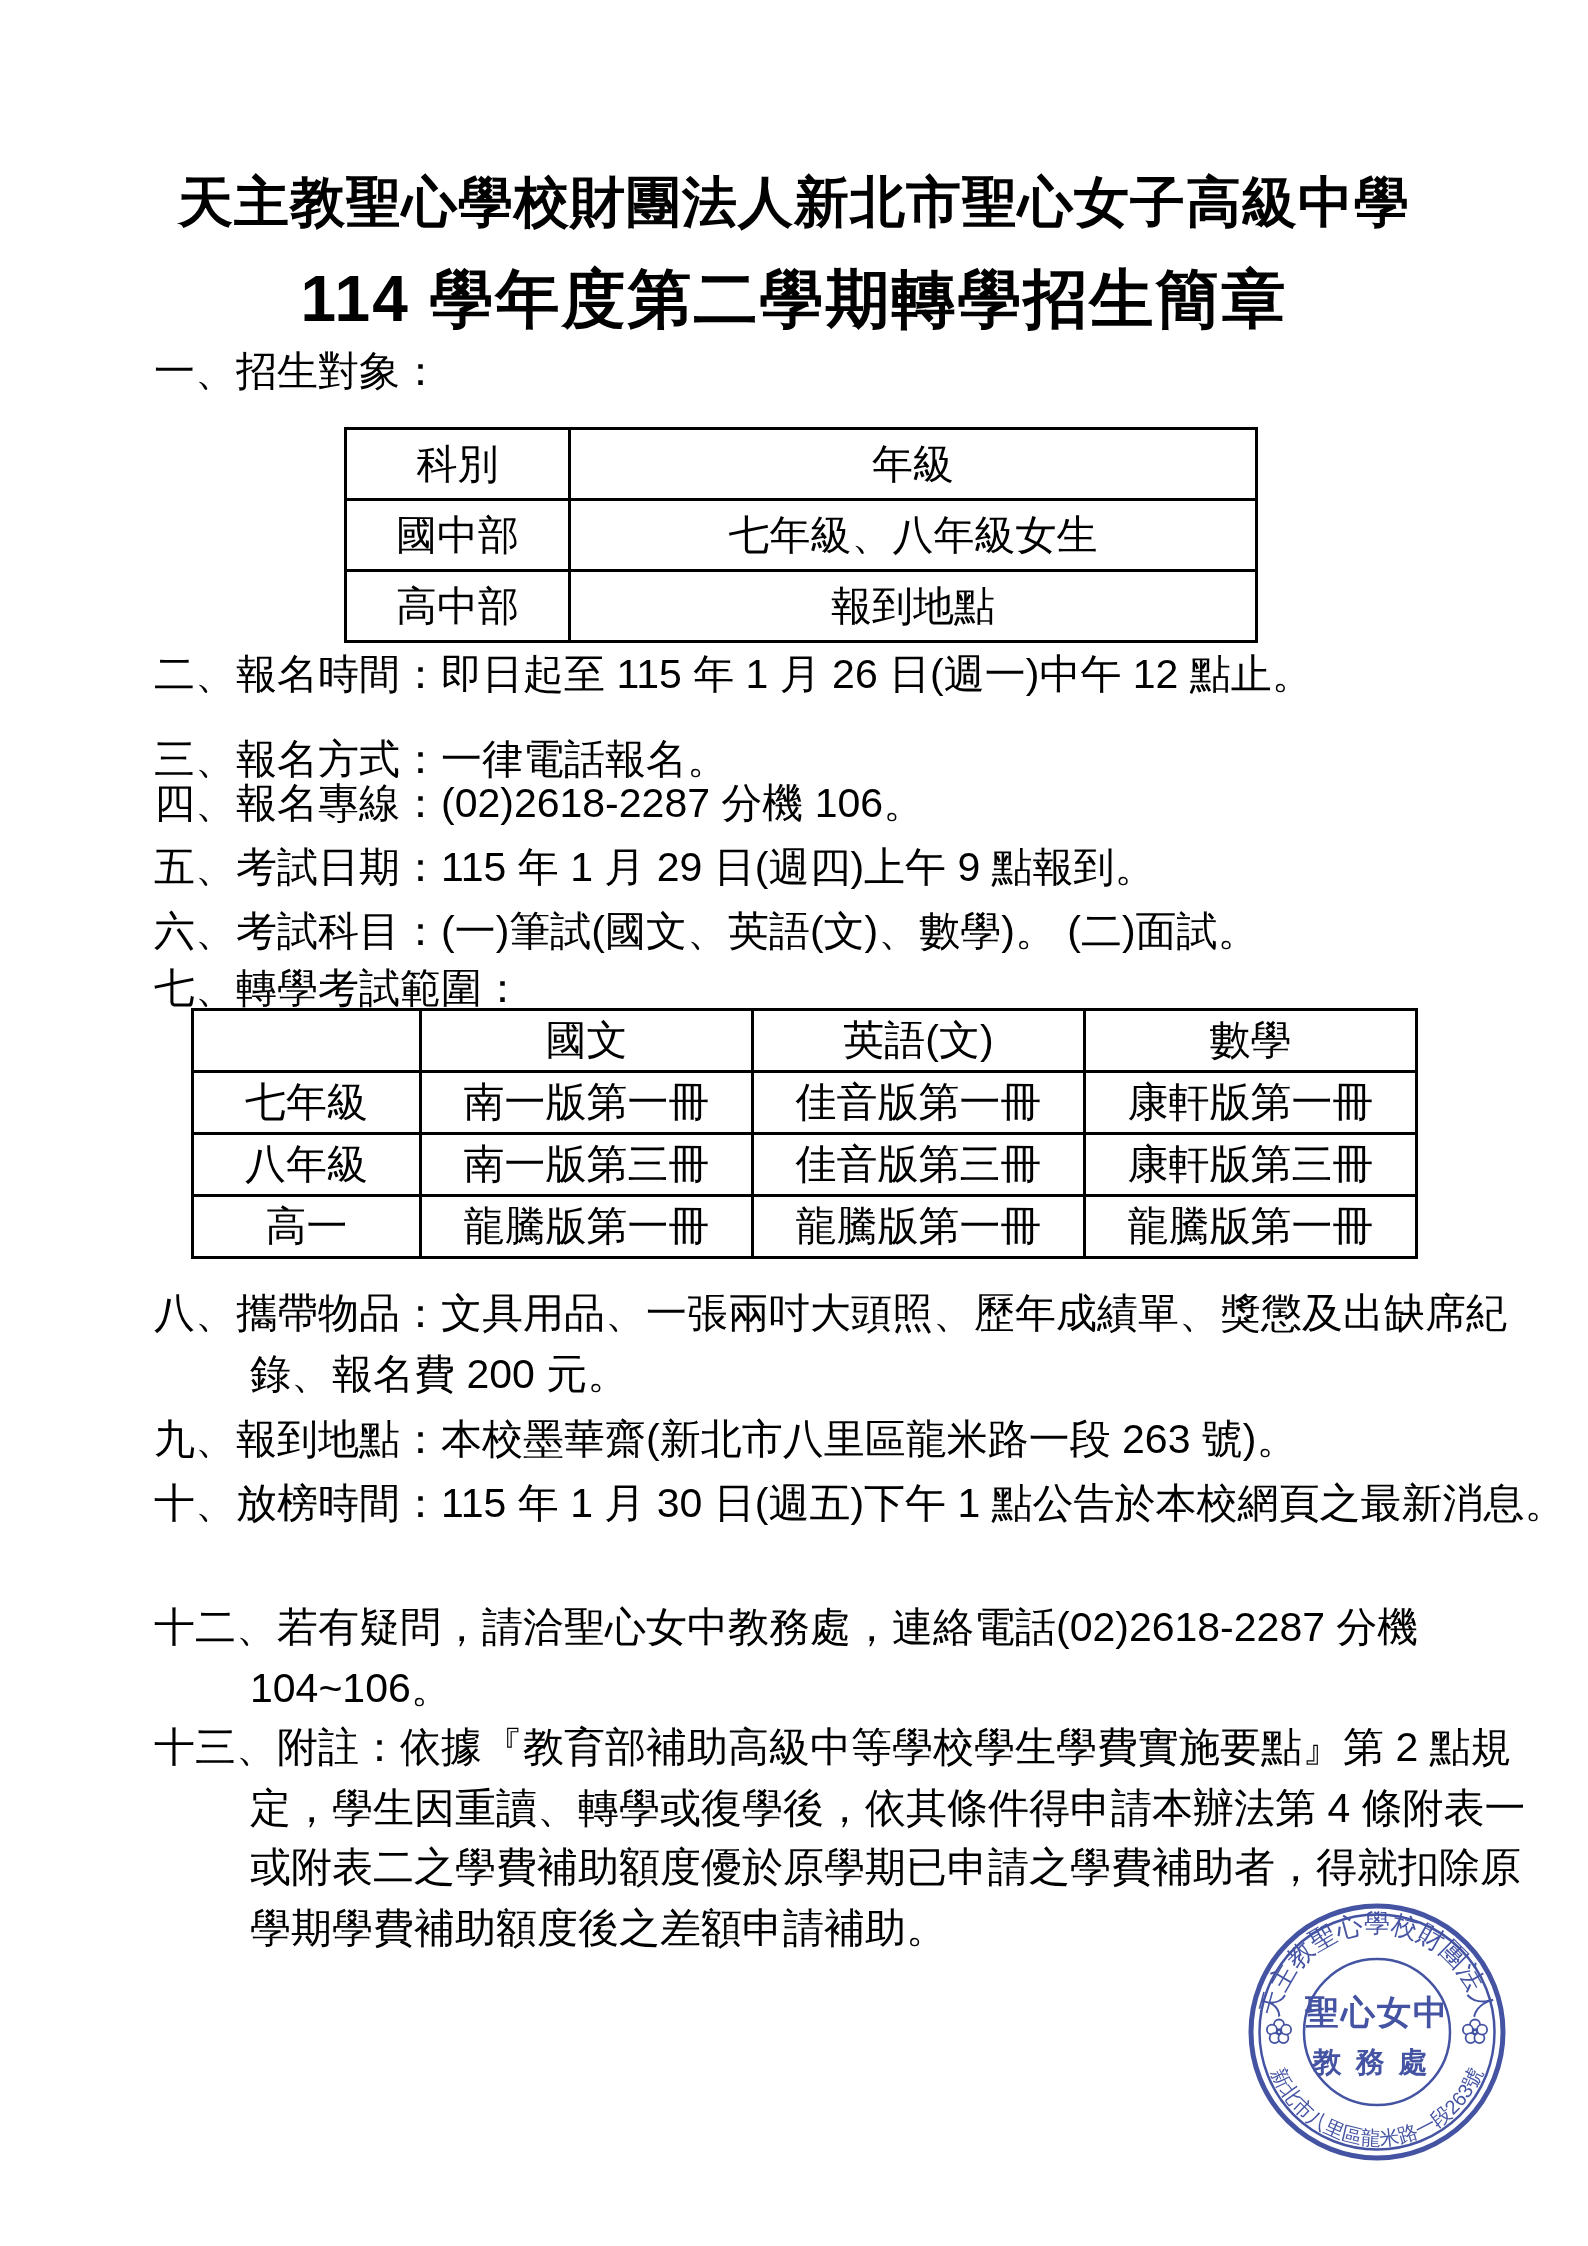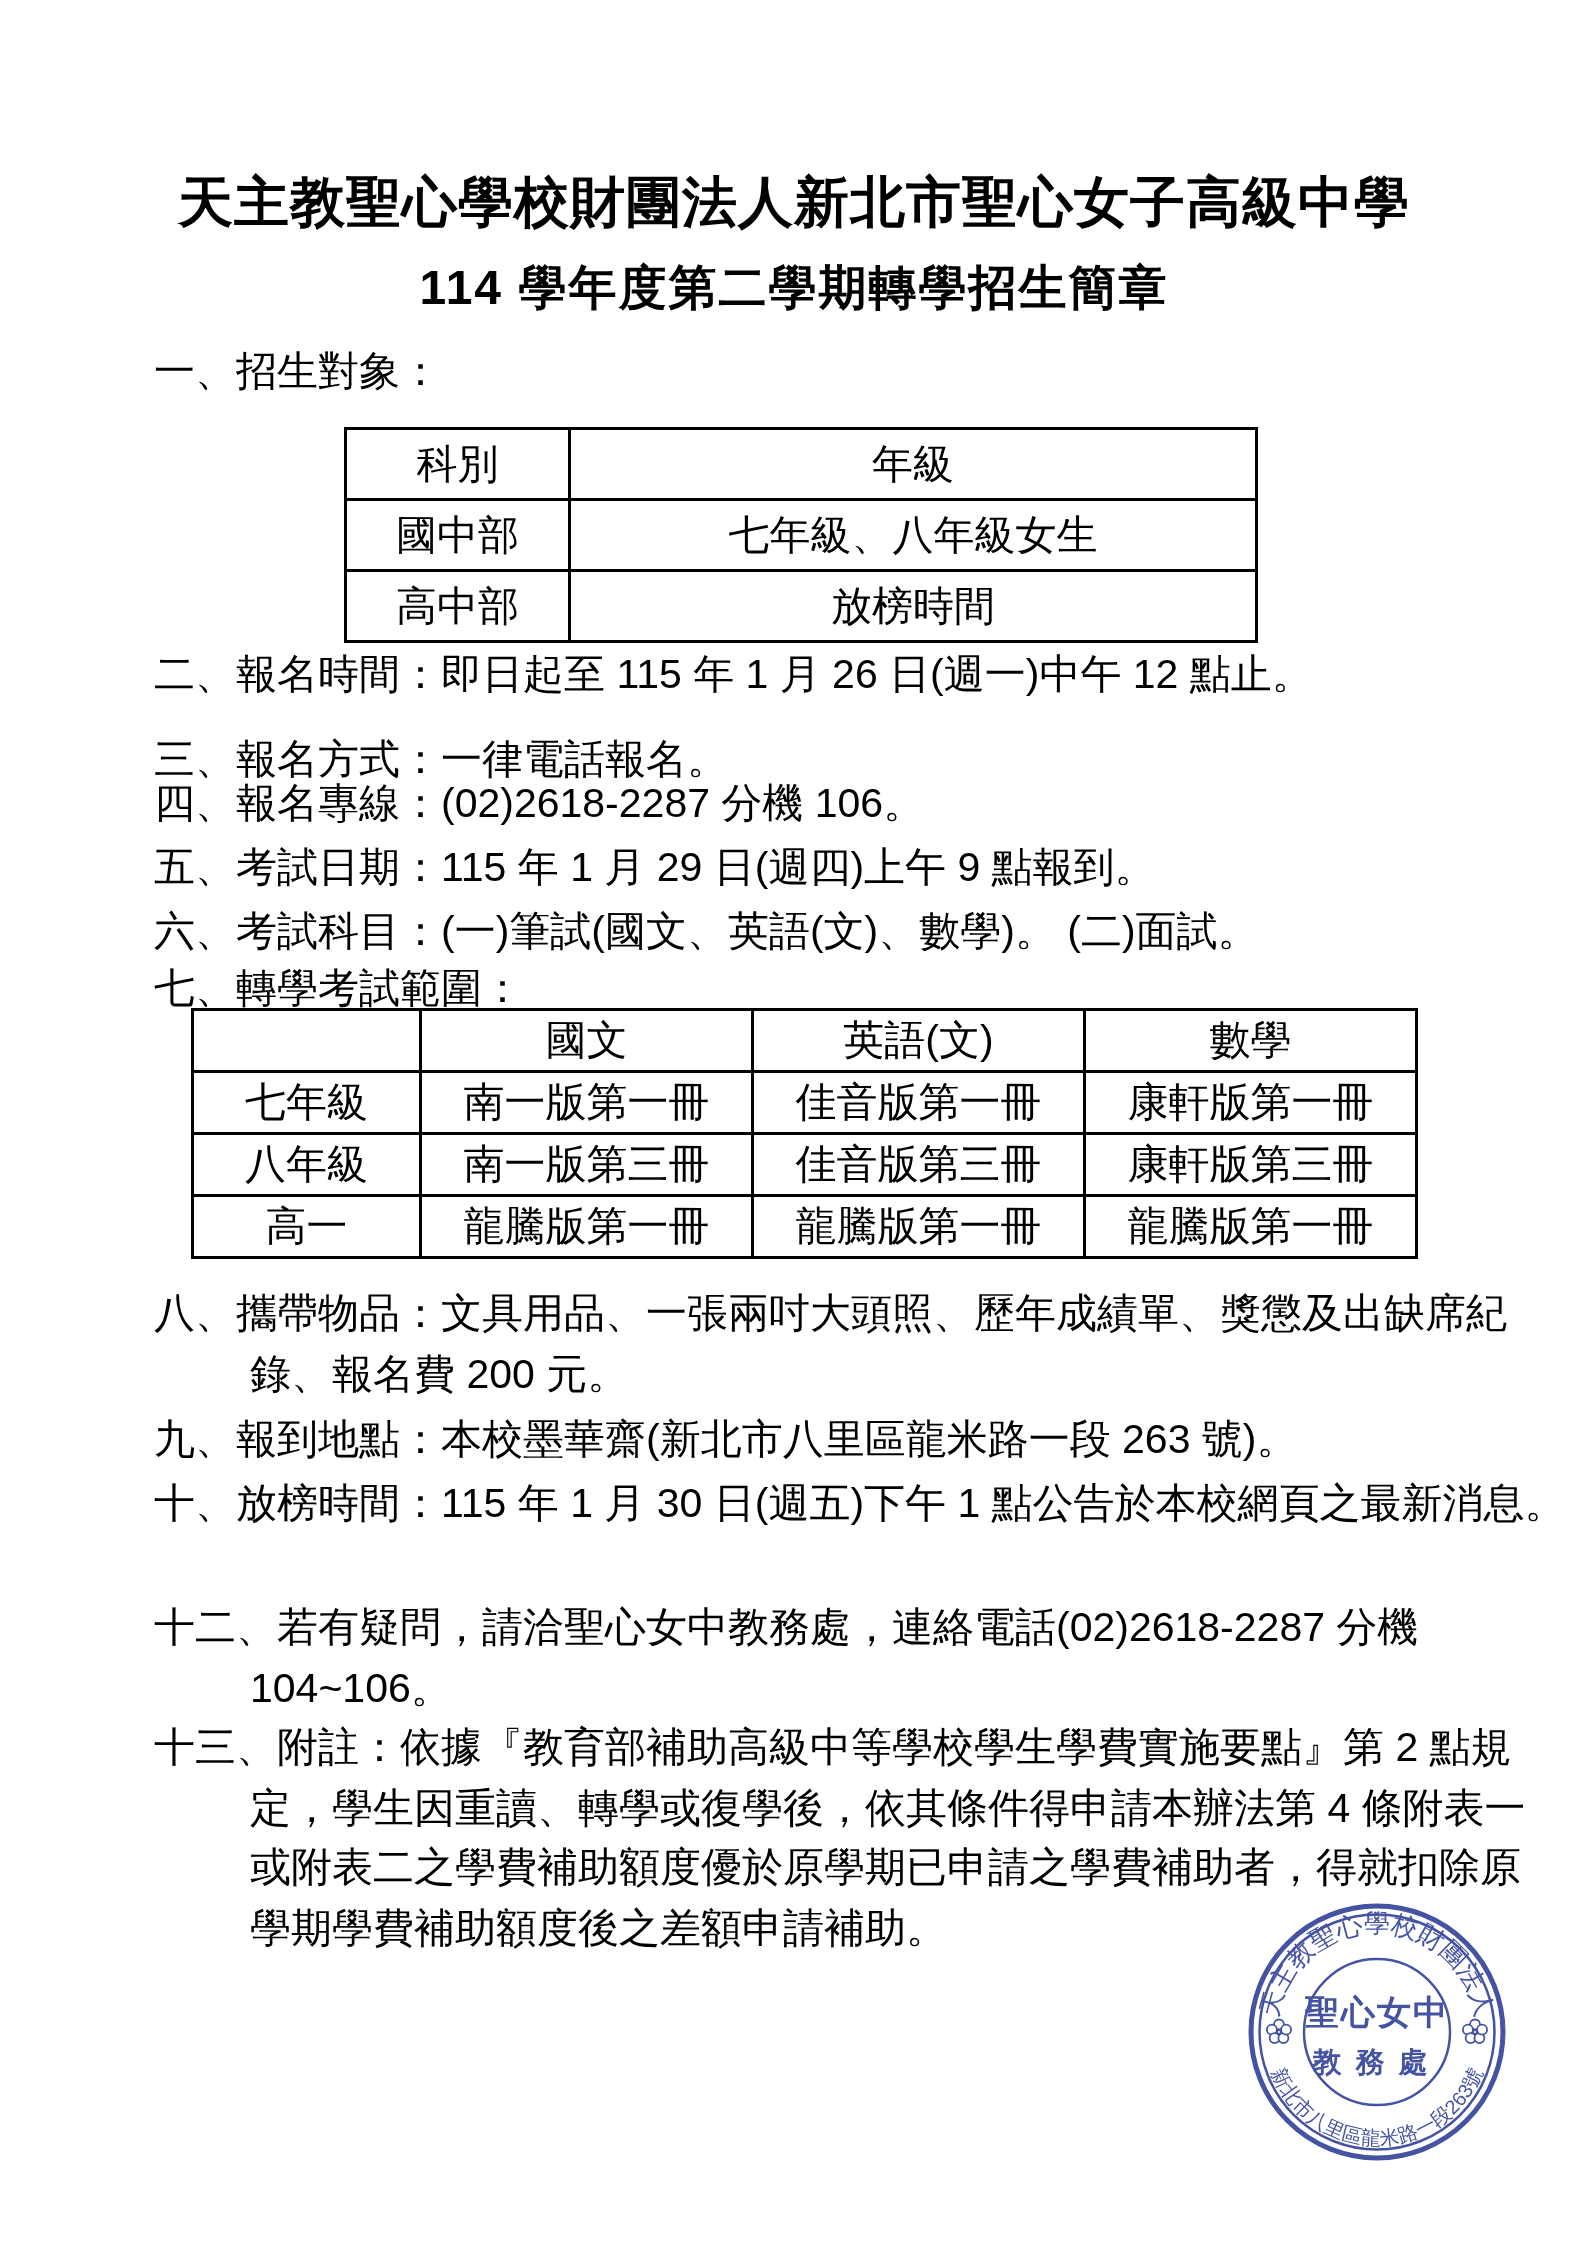--- a/index.html
+++ b/index.html
@@ -13,21 +13,21 @@
     overflow:hidden;
   }
   .title{
     position:absolute;
     left:0; width:1588px;
     text-align:center;
     font-weight:bold;
     white-space:nowrap;
   }
   .title1{top:166px; font-size:55px; letter-spacing:1px;}
-  .title2{top:256px; font-size:48px; letter-spacing:2px;}
+  .title2{top:256px; font-size:64px; letter-spacing:2px;}
   .line{
     position:absolute;
     left:154px;
     font-size:41px;
     line-height:46px;
     white-space:nowrap;
     text-align:right;
   }
   .cont{left:250px;}
   table{
@@ -78,21 +78,21 @@
       <tr>
         <td>科別</td>
         <td>年級</td>
       </tr>
       <tr>
         <td>國中部</td>
         <td>七年級、八年級女生</td>
       </tr>
       <tr>
         <td>高中部</td>
-        <td>放榜時間</td>
+        <td>報到地點</td>
       </tr>
     </tbody>
   </table>
 
   <div class="line" style="top:651px">二、報名時間：即日起至 115 年 1 月 26 日(週一)中午 12 點止。</div>
   <div class="line" style="top:736px">三、報名方式：一律電話報名。</div>
   <div class="line" style="top:780px">四、報名專線：(02)2618-2287 分機 106。</div>
   <div class="line" style="top:844px">五、考試日期：115 年 1 月 29 日(週四)上午 9 點報到。</div>
   <div class="line" style="top:908px">六、考試科目：(一)筆試(國文、英語(文)、數學)。  (二)面試。</div>
   <div class="line" style="top:965px">七、轉學考試範圍：</div>

